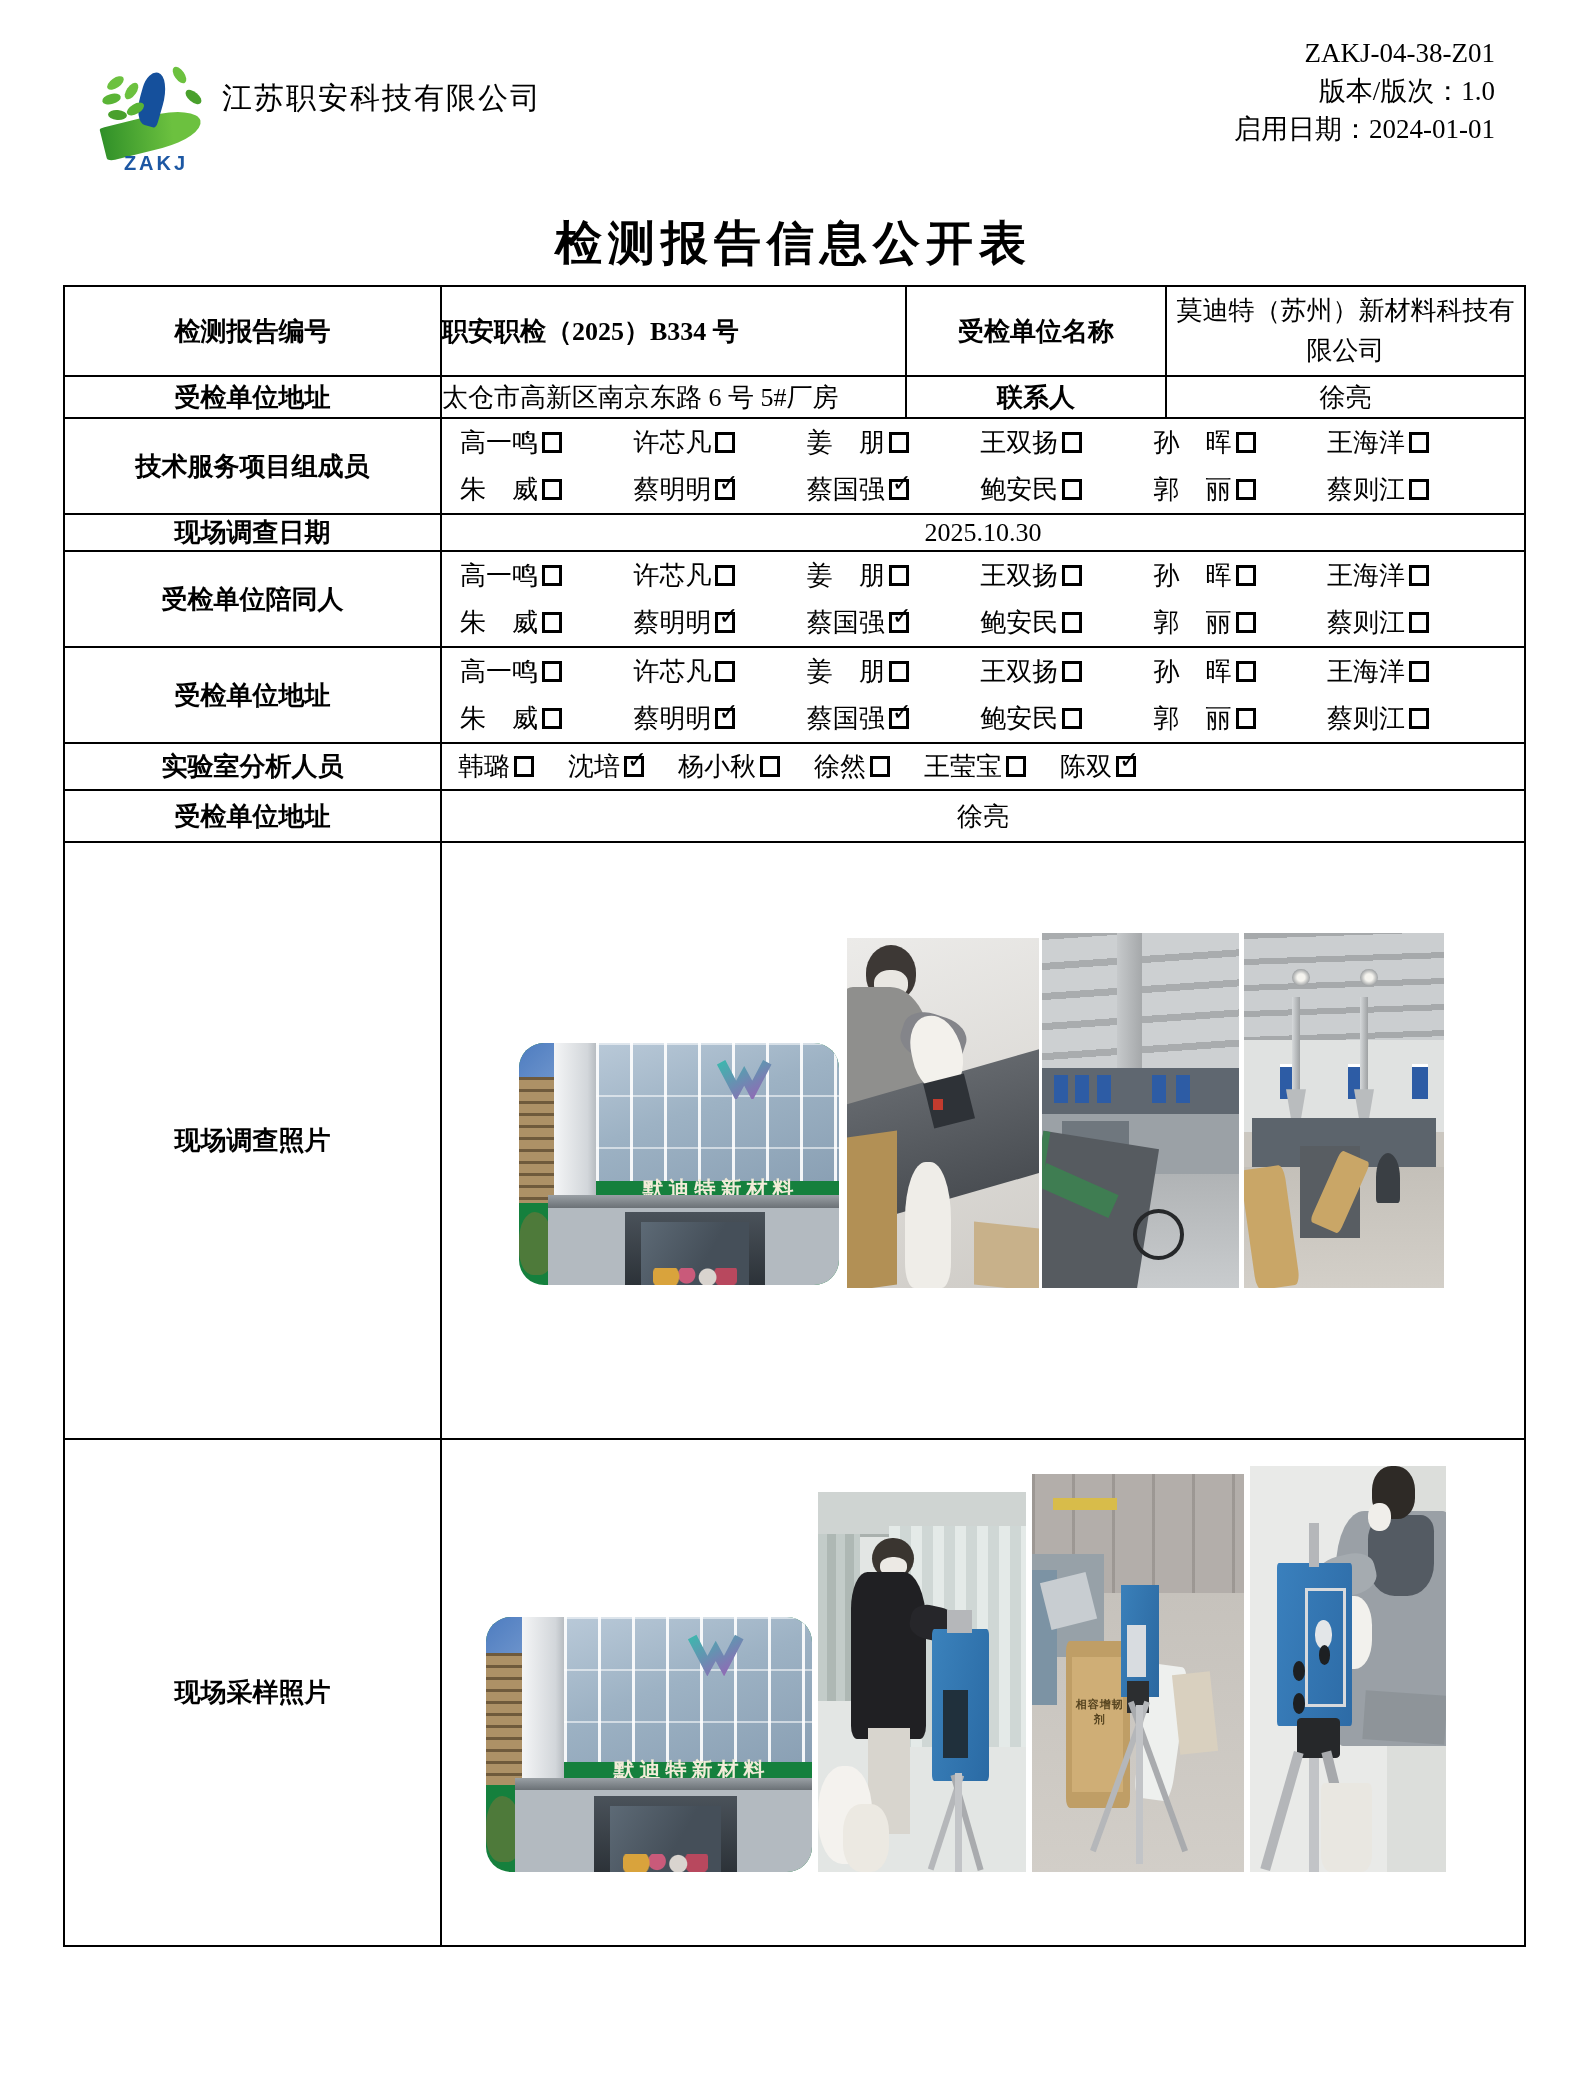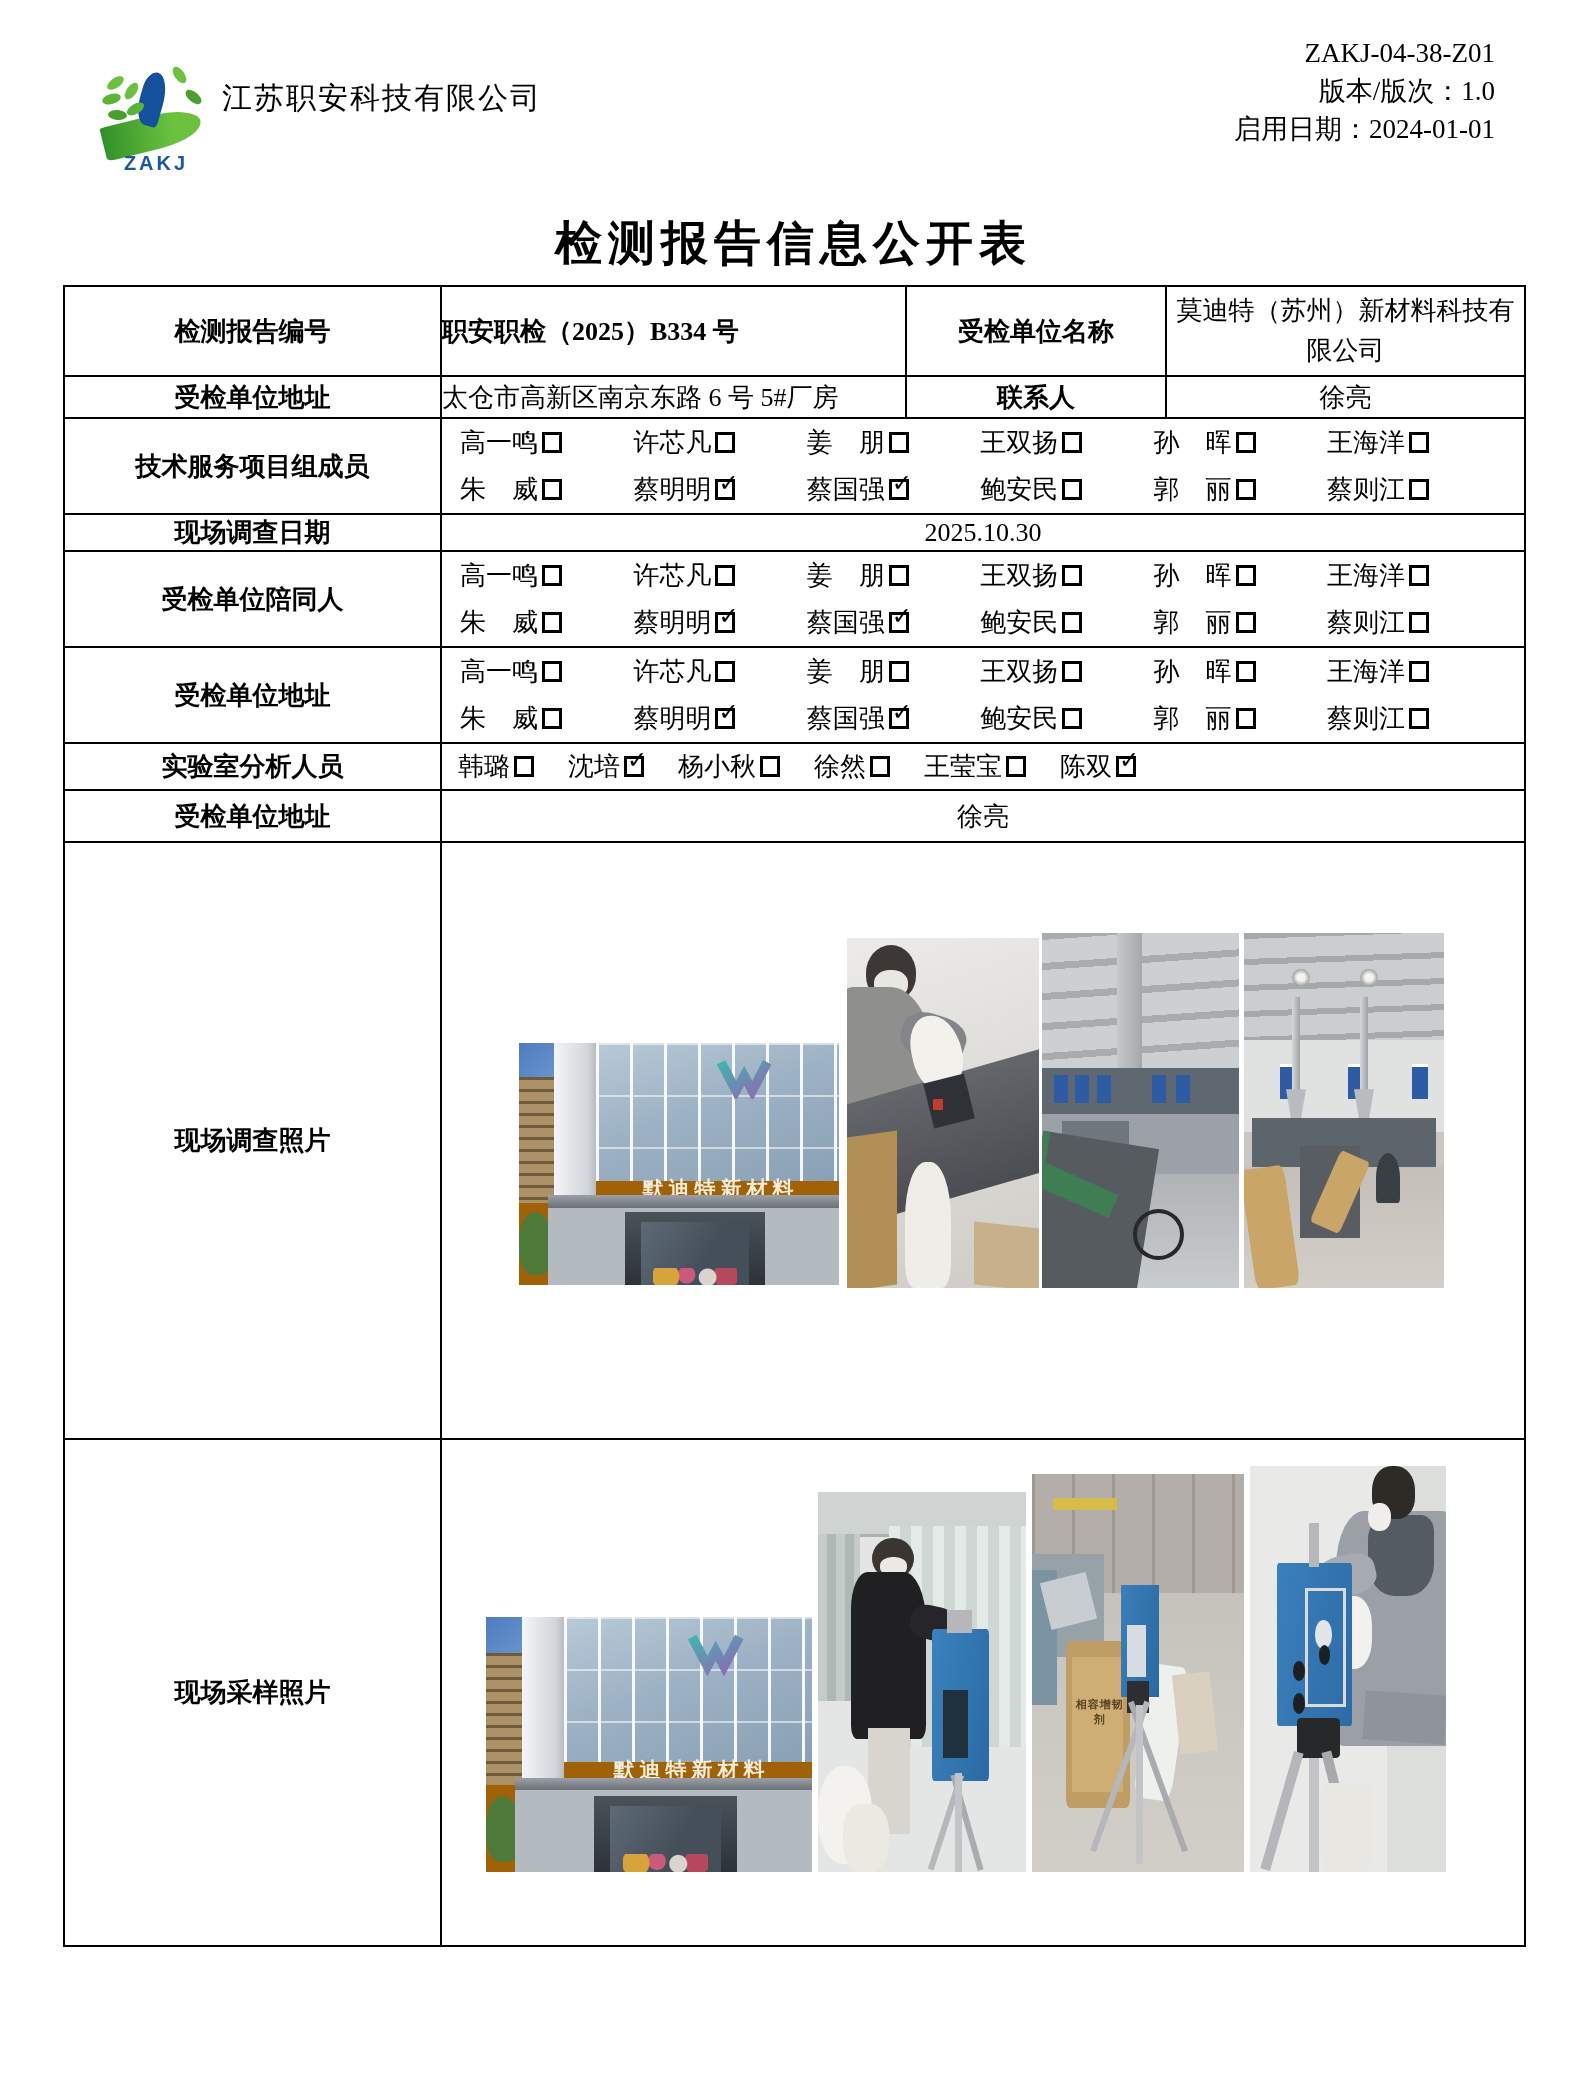--- a/index.html
+++ b/index.html
@@ -62,21 +62,21 @@
   .cb i{position:absolute;left:0px;top:-11px;font-style:normal;font-weight:bold;font-size:24px;
       font-family:"DejaVu Sans",sans-serif;line-height:1;}
   .labrow{display:flex;gap:34px;padding-left:16px;}
 
   
   td.photocell{position:relative;}
   .ph{position:absolute;overflow:hidden;background:#ccc;}
   .ph *{position:absolute;}
 
   
-  .ph-building{background:#a16207;}
+  .ph-building{background:#15803d;border-radius:25px;}
   .ph-building .sky{left:0;top:0;width:45%;height:55%;
       background:linear-gradient(135deg,#4d7cc0,#8fadd8 55%,#dfe6f0);
       clip-path:polygon(0 0,100% 0,0 100%);}
   .ph-building .res{left:0;top:14%;width:11%;height:52%;background:#ad9166;
       background-image:repeating-linear-gradient(180deg,rgba(60,45,25,.55) 0 3px,transparent 3px 12px);}
   .ph-building .tree{left:0;bottom:4%;width:11%;height:26%;background:#4e7a3a;border-radius:45% 55% 40% 40%;}
   .ph-building .pillar{left:11%;top:0;width:13%;height:71%;
       background:linear-gradient(90deg,#f4f5f6,#d2d6da 80%,#b7bcc1);}
   .ph-building .glass{left:24%;top:0;width:76%;height:57%;
       background:linear-gradient(160deg,#b9c9d8 0%,#9db2c4 45%,#8aa0b4 100%);

